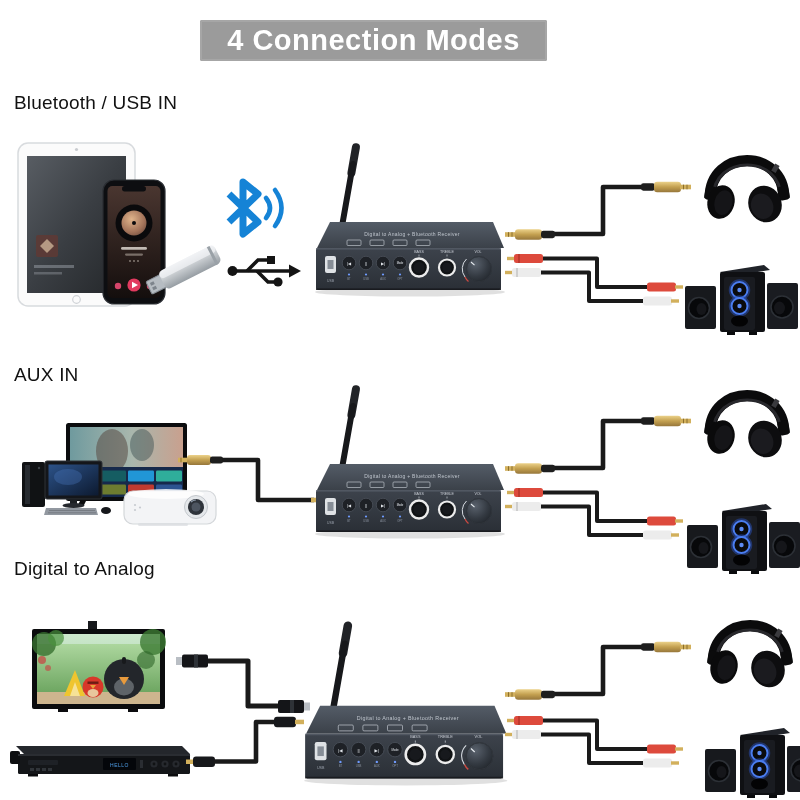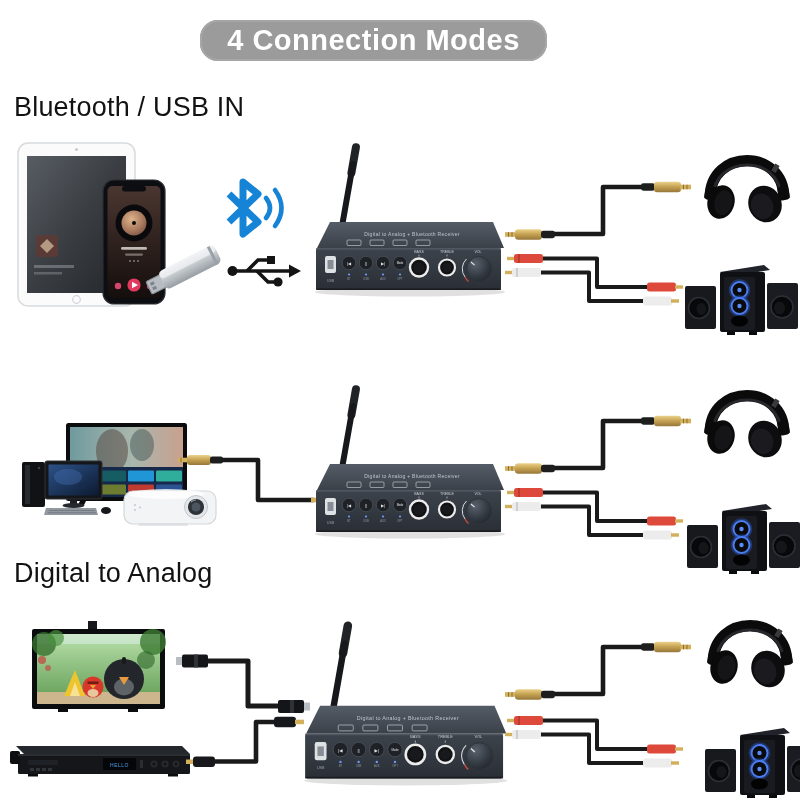--- a/index.html
+++ b/index.html
@@ -1,27 +1,28 @@
 <!DOCTYPE html>
 <html><head>
 <meta charset="utf-8">
 <style>
   html,body{margin:0;padding:0;background:#fff;}
   .stage{position:relative;width:800px;height:800px;background:#ffffff;font-family:"Liberation Sans",sans-serif;overflow:hidden;}
-  .title-badge{position:absolute;left:200px;top:20px;width:347px;height:41px;background:#9b9b9b;border-radius:18px;color:#ffffff;font-size:29px;font-weight:700;display:flex;align-items:center;justify-content:center;letter-spacing:.5px;box-shadow:inset 0 0 0 2px #a6a6a6;}
-  .section-label{position:absolute;left:14px;font-size:27px;color:#121212;letter-spacing:.2px;}
+  .title-badge{position:absolute;left:200px;top:20px;width:347px;height:41px;background:#9b9b9b;border-radius:2px;color:#ffffff;font-size:29px;font-weight:700;display:flex;align-items:center;justify-content:center;letter-spacing:.5px;box-shadow:inset 0 0 0 2px #a6a6a6;}
+  .section-label{position:absolute;left:14px;font-size:19px;color:#121212;letter-spacing:.2px;}
   svg.scene{position:absolute;left:0;top:0;}
 </style>
 </head>
 <body>
 
 <div class="stage">
 
   <div class="title-badge">4 Connection Modes</div>
   <div class="section-label" style="top:92px">Bluetooth / USB IN</div>
+  <div class="section-label" style="top:364px">AUX IN</div>
   <div class="section-label" style="top:558px">Digital to Analog</div>
 
   <svg class="scene" width="800" height="800" viewBox="0 0 800 800">
     <defs>
       <linearGradient id="gTop" x1="0" y1="0" x2="0" y2="1">
           <stop offset="0" stop-color="#545c67"></stop>
           <stop offset="1" stop-color="#3b4149"></stop>
         </linearGradient>
       <linearGradient id="gFront" x1="0" y1="0" x2="0" y2="1">
           <stop offset="0" stop-color="#3d434c"></stop>

